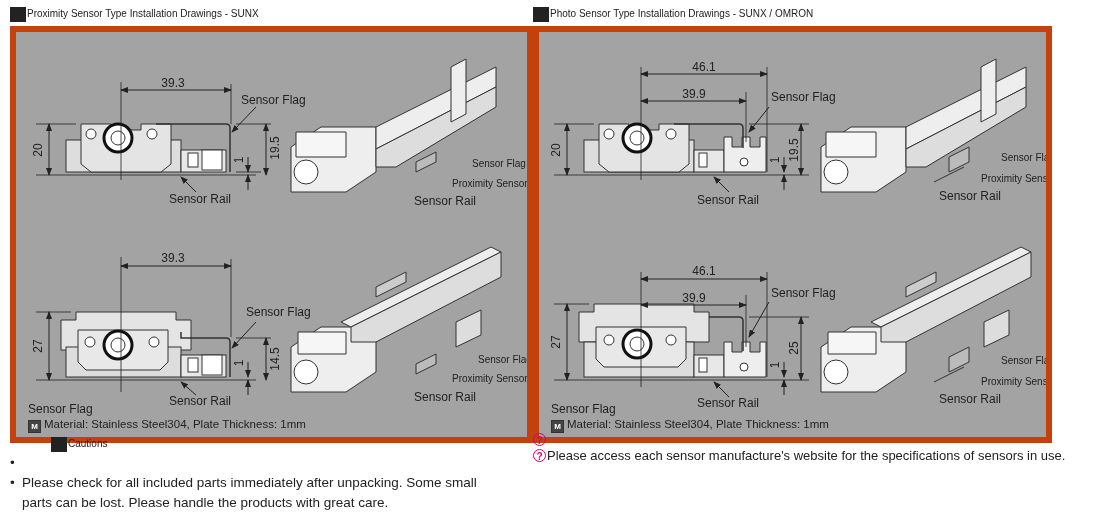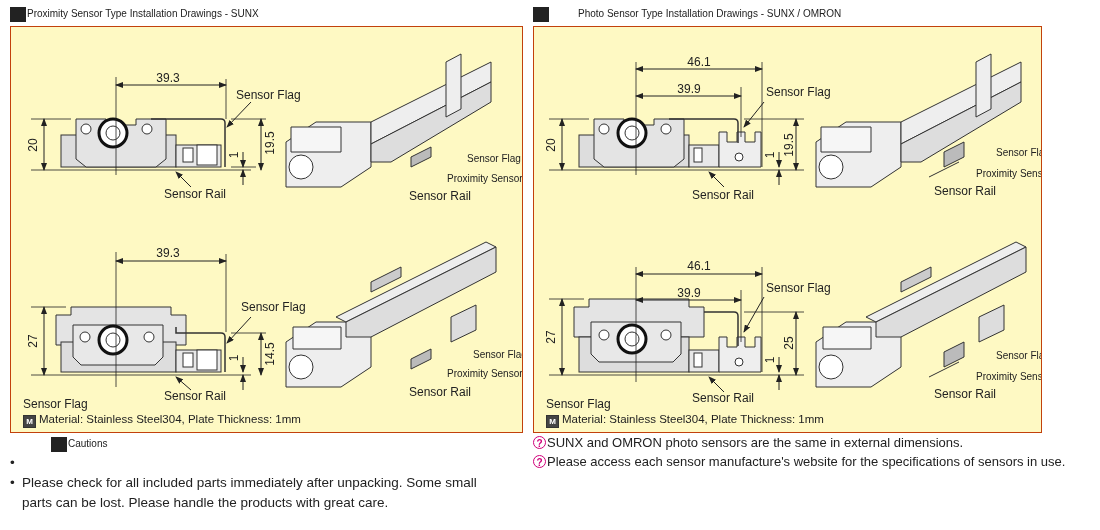--- a/index.html
+++ b/index.html
@@ -1,19 +1,19 @@
 <!DOCTYPE html>
 <html><head>
 <meta charset="utf-8">
 <style>
   html,body{margin:0;padding:0;background:#fff;}
   body{width:1100px;height:530px;position:relative;overflow:hidden;font-family:"Liberation Sans",sans-serif;color:#222;}
   .sec-title{position:absolute;font-size:10px;line-height:16px;display:flex;align-items:center;white-space:nowrap;}
   .sec-title .sq{display:inline-block;width:16px;height:15px;background:#222;margin-right:1px;}
-  .panel{position:absolute;border:1px solid #c2410c;background:#fef9c3;}
+  .panel{position:absolute;border:6px solid #c2410c;background:#a3a3a3;}
   svg text{font-family:"Liberation Sans",sans-serif;fill:#222;}
   .note{position:absolute;font-size:12px;line-height:14px;white-space:nowrap;}
   .mat-icon{display:inline-block;width:11px;height:11px;border:1px solid #333;font-size:8px;line-height:11px;text-align:center;background:#444;color:#fff;font-weight:bold;vertical-align:-1px;margin-right:3px;}
   .caution{position:absolute;font-size:13.5px;line-height:20px;}
   .bullet{display:flex;}
   .bullet .dot{width:12px;flex:none;text-align:left;}
   .info{position:absolute;font-size:13px;line-height:19px;white-space:nowrap;}
   .info .row{display:flex;align-items:center;}
   .info-icon{display:inline-block;width:13px;height:13px;border-radius:50%;border:1.5px solid #d0007a;color:#d0007a;font-size:10px;line-height:13px;text-align:center;font-weight:bold;margin-right:1px;box-sizing:border-box;}
 </style>
@@ -139,21 +139,21 @@
 <div class="caution" style="left:10px;top:453px;width:500px;">
   <div class="bullet">
       <span class="dot">•</span>
     </div>
   <div class="bullet">
       <span class="dot">•</span>
       <span>Please check for all included parts immediately after unpacking. Some small parts can be lost. Please handle the products with great care.</span>
     </div>
 </div>
 
-<div class="sec-title" style="left:533px;top:6px;gap:28px;">
+<div class="sec-title" style="left:533px;top:6px;">
   <span class="sq"></span>
   <span>Photo Sensor Type Installation Drawings - SUNX / OMRON</span>
 </div>
 <div class="panel" style="left:533px;top:26px;width:507px;height:405px;">
   <svg width="507" height="405" viewBox="0 0 507 405">
     <defs>
       <marker id="br" markerWidth="8" markerHeight="6" refX="7" refY="3" orient="auto">
           <path d="M0,0 L8,3 L0,6 z" fill="#222"></path>
         </marker>
       <marker id="bl" markerWidth="8" markerHeight="6" refX="1" refY="3" orient="auto">
@@ -263,19 +263,18 @@
   </svg>
   <div class="note" style="left:12px;top:370px;">Sensor Flag</div>
   <div class="note" style="left:12px;top:385px;font-size:11.5px;">
     <span class="mat-icon">M</span><span>Material: Stainless Steel304, Plate Thickness: 1mm</span>
   </div>
 </div>
 
 <div class="info" style="left:533px;top:433px;">
   <div class="row">
       <span class="info-icon">?</span>
-      <span>SUNX and OMRON photo sensors are the same in external dimensions.</span>
     </div>
   <div class="row">
       <span class="info-icon">?</span>
       <span>Please access each sensor manufacture's website for the specifications of sensors in use.</span>
     </div>
 </div>
 
 </body></html>

